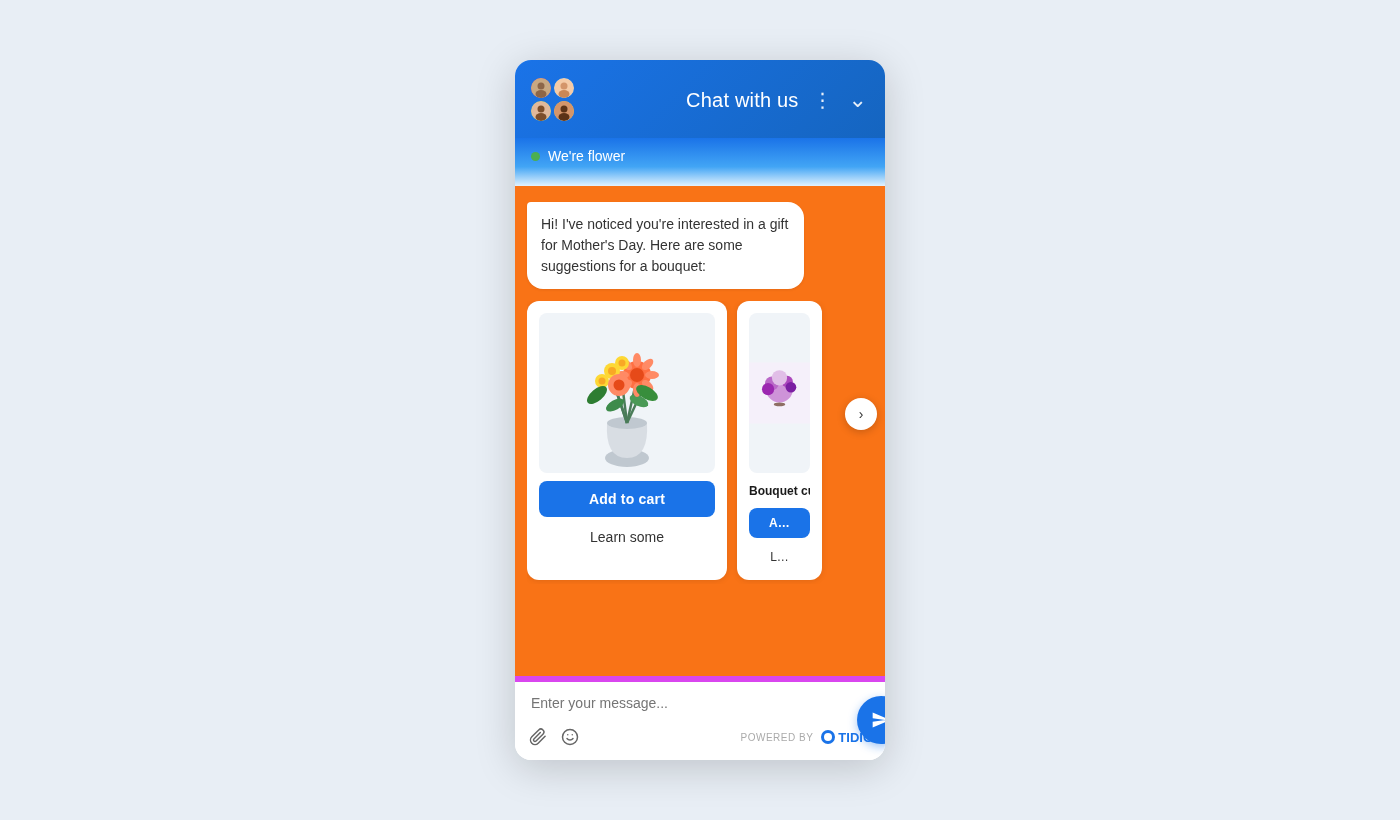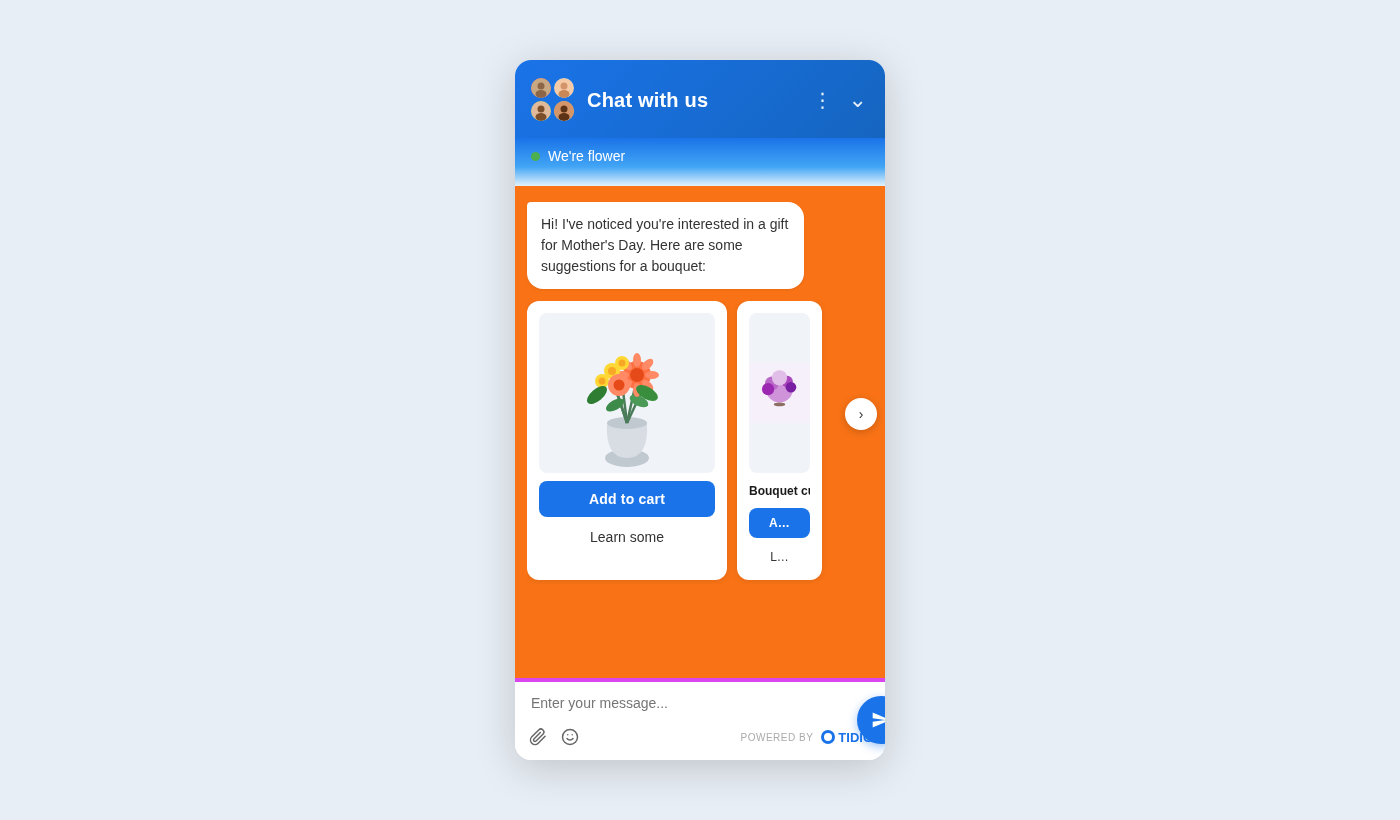--- a/index.html
+++ b/index.html
@@ -61,22 +61,23 @@
 
     .avatar-img:nth-child(1) { background: #e57373; }
     .avatar-img:nth-child(2) { background: #64b5f6; }
     .avatar-img:nth-child(3) { background: #81c784; }
     .avatar-img:nth-child(4) { background: #ffb74d; }
 
     .chat-title {
       flex: 1;
       color: #fff;
       font-size: 20px;
-      font-weight: 700;
+      font-weight: 400;
       letter-spacing: 0.2px;
+      text-align: right;
     }
 
     .header-actions {
       display: flex;
       gap: 12px;
       align-items: center;
     }
 
     .header-btn {
       background: none;
@@ -247,21 +248,21 @@
       z-index: 10;
     }
 
     .second-card-partial {
       min-width: 80px;
       max-width: 80px;
     }
 
     
     .chat-footer {
-      border-top: 4px solid #d946ef;
+      border-top: 6px solid #d946ef;
       background: #fff;
       flex-shrink: 0;
     }
 
     .message-input-area {
       padding: 12px 16px 8px 16px;
     }
 
     .message-input {
       width: 100%;

